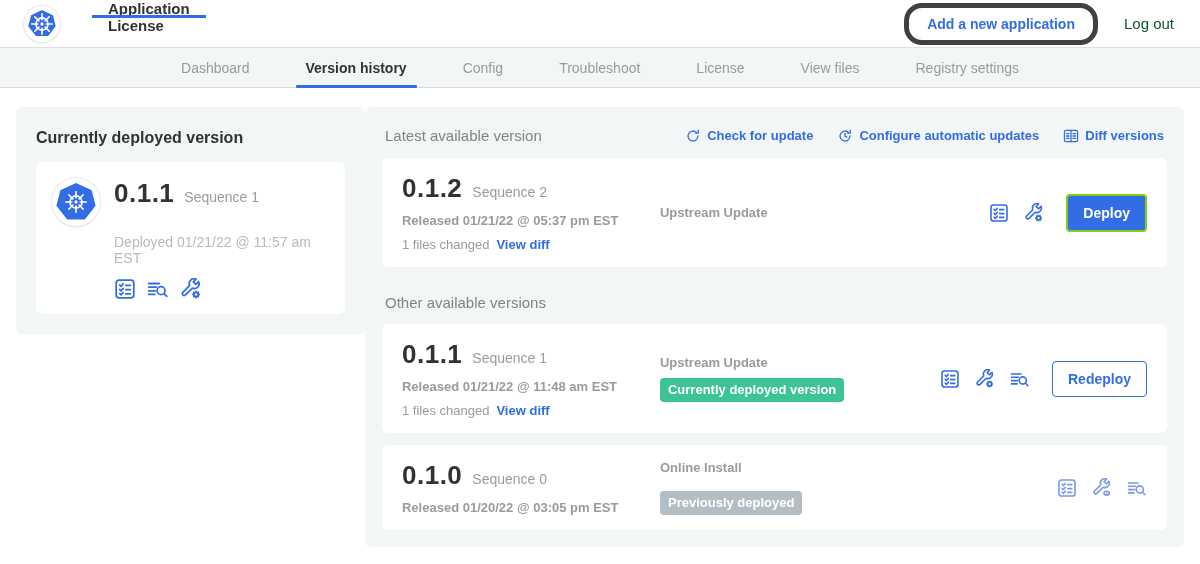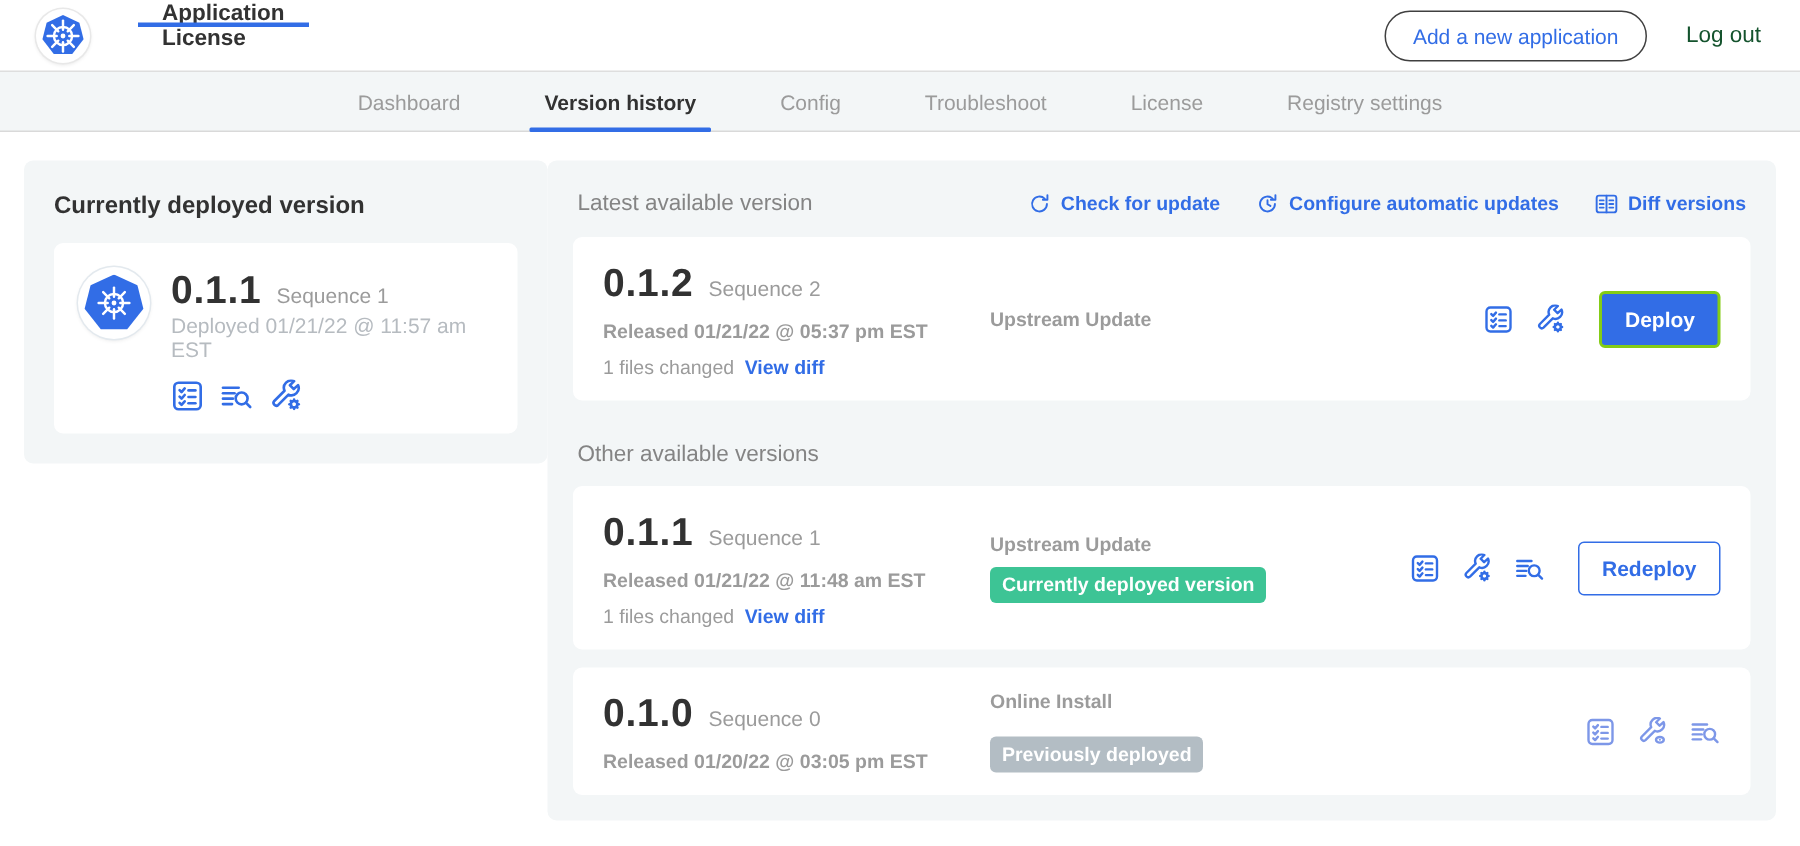--- a/index.html
+++ b/index.html
@@ -8,21 +8,21 @@
 
   
   .topbar { height:48px; display:flex; align-items:center; padding:0 22px 0 24px; background:#fff; border-bottom:1px solid #dedede; }
   .logo-wrap { width:36px; height:36px; border-radius:50%; background:#fff; box-shadow:0 0 0 1px #e8e8e8, 0 1px 3px rgba(0,0,0,.12); display:flex; align-items:center; justify-content:center; }
   .k8s-hept { width:28px; height:27px; background:#326de6; clip-path:polygon(50% 0%, 89% 19%, 99% 60%, 72% 96%, 28% 96%, 1% 60%, 11% 19%); display:flex; align-items:center; justify-content:center; }
   .k8s-hept svg { width:20px; height:20px; color:#fff; }
   .top-tabs { display:flex; height:100%; margin-left:32px;flex-direction:column; }
   .top-tab { padding:0 16px; display:flex; align-items:center; font-size:15px; font-weight:bold; color:#323232; position:relative; cursor:pointer; }
   .top-tab.active::after { content:""; position:absolute; left:0; right:0; bottom:-1px; height:3px; background:#326de6; }
   .top-spacer { flex:1; }
-  .add-btn { background:#fff; border:1px solid #404040; color:#326de6; font-family:inherit; font-size:14px; font-weight:normal; padding:8px 18px; border-radius:18px; cursor:pointer; }
+  .add-btn { background:#fff; border:5px solid #404040; color:#326de6; font-family:inherit; font-size:14px; font-weight:bold; padding:8px 18px; border-radius:18px; cursor:pointer; }
   .logout { font-size:15px; color:#14532d; margin-left:26px; margin-right:4px; cursor:pointer; }
 
   
   .subnav { height:40px; background:#f3f6f7; border-bottom:1px solid #d9d9d9; display:flex; justify-content:center; }
   .sub-tab { padding:0 28px; display:flex; align-items:center; font-size:14px; color:#9b9b9b; position:relative; cursor:pointer; }
   .sub-tab.active { color:#323232; font-weight:bold; }
   .sub-tab.active::after { content:""; position:absolute; left:18px; right:18px; bottom:-1px; height:3px; background:#326de6; border-radius:1px; }
 
   
   .content { display:flex; align-items:flex-start; padding:19px 16px 0; }
@@ -30,21 +30,21 @@
   
   .deployed-card { width:375px; background:#f3f6f7; border-radius:6px; padding:14px 20px 20px; }
   .deployed-card h2 { font-size:16px; font-weight:bold; color:#323232; margin:8px 0 15px; }
   .inner-card { background:#fff; border-radius:6px; padding:16px 16px 14px; display:grid; grid-template-columns:50px 1fr; column-gap:12px; }
   .big-logo { width:48px; height:48px; border-radius:50%; background:#fff; box-shadow:0 0 0 1px #e3e9ee, 0 1px 3px rgba(0,0,0,.1); display:flex; align-items:center; justify-content:center; grid-row:1 / span 2; }
   .big-logo .k8s-hept { width:40px; height:38px; }
   .big-logo .k8s-hept svg { width:28px; height:28px; }
   .ver-line { display:flex; align-items:baseline; gap:10px; }
   .ver-num { font-size:26px; font-weight:bold; color:#323232; letter-spacing:.5px; }
   .seq { font-size:14px; color:#9b9b9b; }
-  .deployed-at { font-size:14px; color:#b6bbc0; margin-top:0; grid-column:2; }
+  .deployed-at { font-size:14px; color:#b6bbc0; margin-top:25px; grid-column:2; }
   .icon-row { display:flex; align-items:center; gap:11px; margin-top:12px; grid-column:2; color:#326de6; }
   .icon-row .ic { width:22px; height:22px; cursor:pointer; }
   .ic svg { width:100%; height:100%; display:block; }
 
   
   .panel { flex:1; background:#f3f6f7; border-radius:6px; padding:12px 17px 17px; }
   .panel-head { display:flex; align-items:center; margin:8px 3px 14px; }
   .panel-title { font-size:15px; color:#848484; }
   .panel-actions { margin-left:auto; display:flex; gap:24px; }
   .action { display:flex; align-items:center; gap:6px; color:#326de6; font-size:13px; font-weight:bold; cursor:pointer; }
@@ -102,20 +102,21 @@
     <button class="add-btn">Add a new application</button>
     <div class="logout">Log out</div>
   </header>
 
   <nav class="subnav">
     <div class="sub-tab">Dashboard</div>
     <div class="sub-tab active">Version history</div>
     <div class="sub-tab">Config</div>
     <div class="sub-tab">Troubleshoot</div>
     <div class="sub-tab">License</div>
+    <div class="sub-tab">View files</div>
     <div class="sub-tab">Registry settings</div>
   </nav>
 
   <main class="content">
 
     <aside class="deployed-card">
       <h2>Currently deployed version</h2>
       <div class="inner-card">
         <div class="big-logo">
           <div class="k8s-hept">

